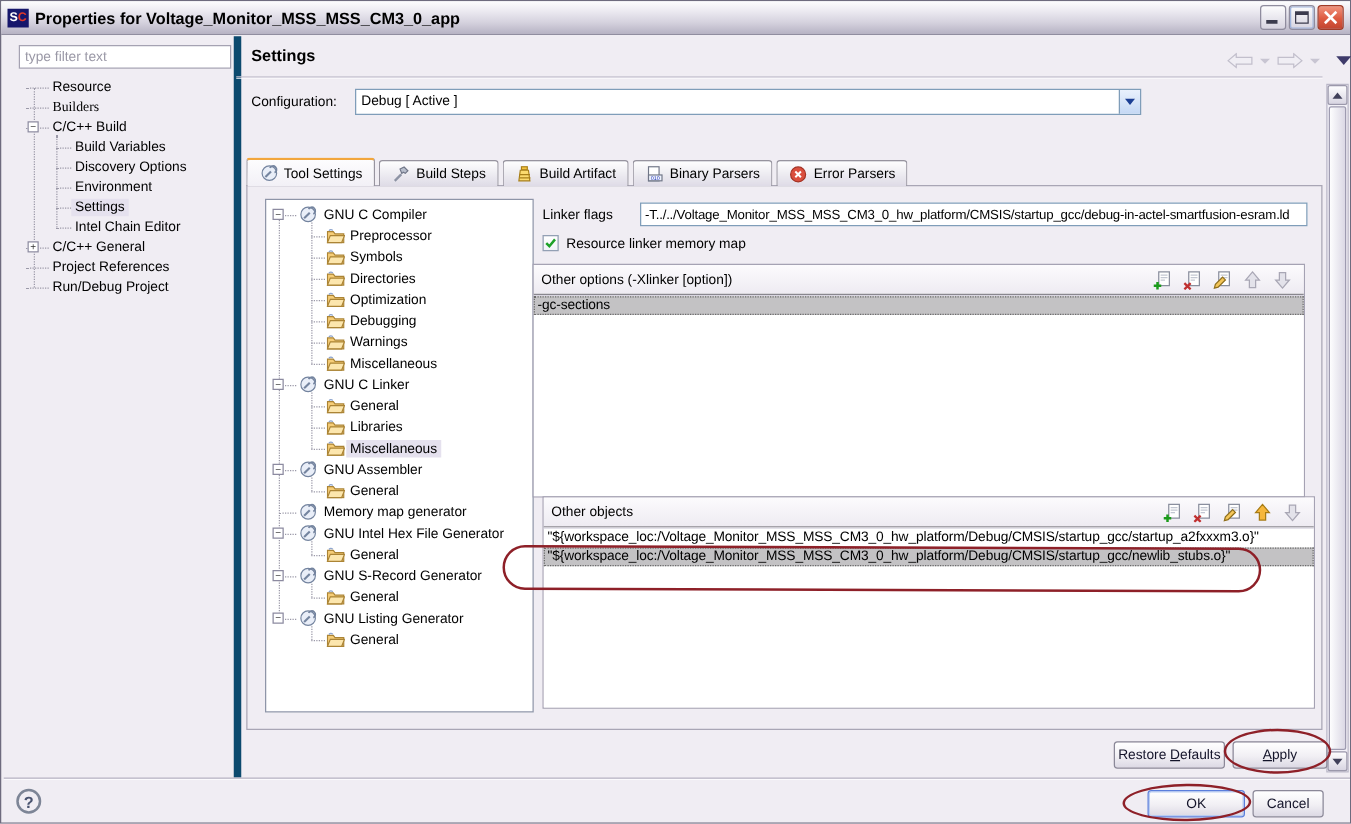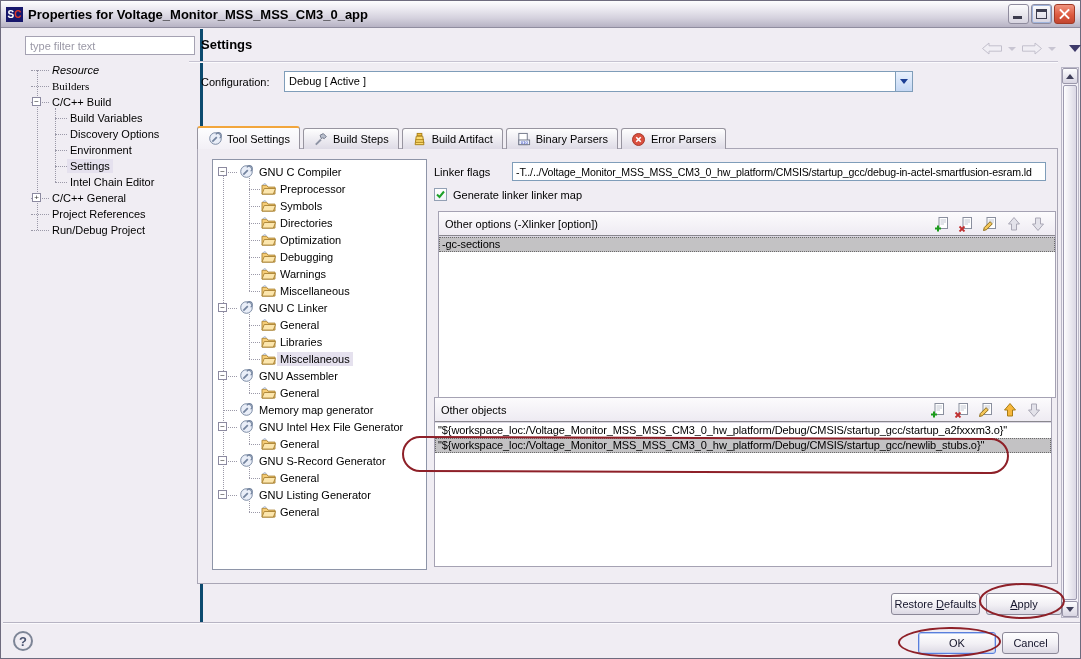--- a/index.html
+++ b/index.html
@@ -19,21 +19,21 @@
   .win-btn{width:21px;height:20px;border:1px solid #8f8c9e;border-radius:3px;position:relative;
     background:linear-gradient(180deg,#fcfcfd,#d7d4e0);}
   .win-btn.ring{box-shadow:inset 0 0 0 1px #9fb4dd;}
   .g-min{position:absolute;left:4px;bottom:4px;width:9px;height:3px;background:#3c3c4e;}
   .g-max{position:absolute;left:4px;top:4px;width:11px;height:10px;border:1px solid #3c3c4e;border-top-width:3px;}
   .win-btn.close{background:linear-gradient(180deg,#f0947f,#dd5a40 55%,#c24530);border-color:#a03a26;}
   .g-x1,.g-x2{position:absolute;left:3px;top:8px;width:13px;height:2px;background:#fff;}
   .g-x1{transform:rotate(45deg);} .g-x2{transform:rotate(-45deg);}
 
   
-  .left{position:absolute;left:18px;top:28px;width:184px;height:593px;border-right:3px solid #0c4a6e;}
+  .left{position:absolute;left:8px;top:28px;width:184px;height:593px;border-right:6px solid #0c4a6e;}
   .filter{position:absolute;left:6px;top:7px;width:170px;height:19px;border:1px solid #a5a2b2;background:#fff;
     font:11px "Liberation Sans",sans-serif;padding:0 4px;}
   .filter::placeholder{color:#9a98a6;}
   .nav-tree{position:absolute;left:2px;top:33px;width:180px;height:176px;}
 
   
   .trow{position:absolute;left:0;right:0;}
   .trow .lbl{position:absolute;top:50%;transform:translateY(-50%);padding:1px 3px;white-space:nowrap;}
   .trow.sel .lbl{background:#e5e1ee;}
   .stub{position:absolute;height:0;border-top:1px dotted #9b99a8;}
@@ -84,21 +84,21 @@
   .tool-tree{position:absolute;left:14px;top:10px;width:215px;height:411px;background:#fff;border:1px solid #8e95a8;overflow:hidden;}
 
   .lf-label{position:absolute;left:236px;top:17px;}
   .lf-input{position:absolute;left:314px;top:13px;width:534px;height:19px;border:1px solid #7f9db9;background:#fff;
     font:10.6px "Liberation Sans",sans-serif;letter-spacing:-0.15px;padding:0 3px;}
   .cb{position:absolute;left:236px;top:39px;width:13px;height:13px;border:1px solid #93a0b4;
     background:linear-gradient(180deg,#fff,#f0f3f8);display:inline-flex;align-items:center;justify-content:center;}
   .cb-label{position:absolute;left:255px;top:40px;}
 
   .group{position:absolute;border:1px solid #a5a2b3;}
-  .g1{left:240px;top:62px;width:618px;height:187px;}
+  .g1{left:228px;top:62px;width:618px;height:187px;}
   .g2{left:236px;top:248px;width:618px;height:170px;}
   .ghead{position:absolute;left:0;right:0;top:0;height:23px;display:flex;align-items:center;
     padding:0 9px 0 6px;background:linear-gradient(180deg,#fcfbfd,#eeebf2);}
   .gtools{margin-left:auto;display:flex;gap:8px;align-items:center;}
   .ticon{width:16px;height:16px;display:inline-flex;}
   .glist{position:absolute;left:0;right:0;top:23px;bottom:0;background:#fff;border-top:2px groove #dad7e2;}
   .lrow{height:15px;line-height:15px;padding:0 3px;white-space:nowrap;overflow:hidden;letter-spacing:-0.1px;}
   .lrow.sel{background:#c3c2c4;outline:1px dotted #6b6b6b;outline-offset:-1px;}
 
   .rd{left:693px;top:444px;width:89px;height:22px;}
@@ -138,21 +138,21 @@
       <span class="win-btn close">
           <span class="g-x1"></span>
           <span class="g-x2"></span>
         </span>
     </span>
   </div>
 
   <div class="left">
     <input class="filter" placeholder="type filter text" style="">
     <div class="nav-tree" id="navTree">
-        <div class="trow" style="top: 0px; height: 16px; font-style: italic;">
+        <div class="trow" style="top: 0px; height: 16px;">
           <span class="stub" style="left: 10px; width: 18px; top: 8px;"></span>
           <span class="lbl" style="left: 28px;">Resource</span>
         </div>
         <div class="trow" style="top: 16px; height: 16px;">
           <span class="stub" style="left: 10px; width: 18px; top: 8px;"></span>
           <span class="lbl" style="left: 28px; font-family: Liberation Serif, serif;">Builders</span>
         </div>
         <div class="trow" style="top: 32px; height: 16px;">
           <span class="stub" style="left: 10px; width: 18px; top: 8px;"></span>
           <span class="expander" style="left: 11px; top: 3px;">−</span>
@@ -532,21 +532,21 @@
       </div>
 
     <div class="lf-label">Linker flags</div>
     <input class="lf-input" value="-T../../Voltage_Monitor_MSS_MSS_CM3_0_hw_platform/CMSIS/startup_gcc/debug-in-actel-smartfusion-esram.ld" style="">
 
     <span class="cb">
         <svg width="11" height="11" viewBox="0 0 11 11">
           <path d="M2 5.5 L4.5 8 L9 2.5" fill="none" stroke="#1da128" stroke-width="2"></path>
         </svg>
       </span>
-    <span class="cb-label">Generate linker linker map</span>
+    <span class="cb-label">Resource linker memory map</span>
 
     <div class="group g1">
       <div class="ghead">
         <span class="gtitle">Other options (-Xlinker [option])</span>
         <span class="gtools" id="optTools">
             <span class="ticon">
               <svg width="16" height="16" viewBox="0 0 16 16">
                 <rect x="5" y="1.5" width="8.5" height="11" fill="#fff" stroke="#8a8f9e"></rect>
                 <path d="M6.5 4 h5.5 M6.5 6 h5.5 M6.5 8 h3.5" stroke="#c3c7d2"></path>
                 <path d="M1 12.5 h6 M4 9.5 v6" stroke="#1b9b1b" stroke-width="2"></path>

